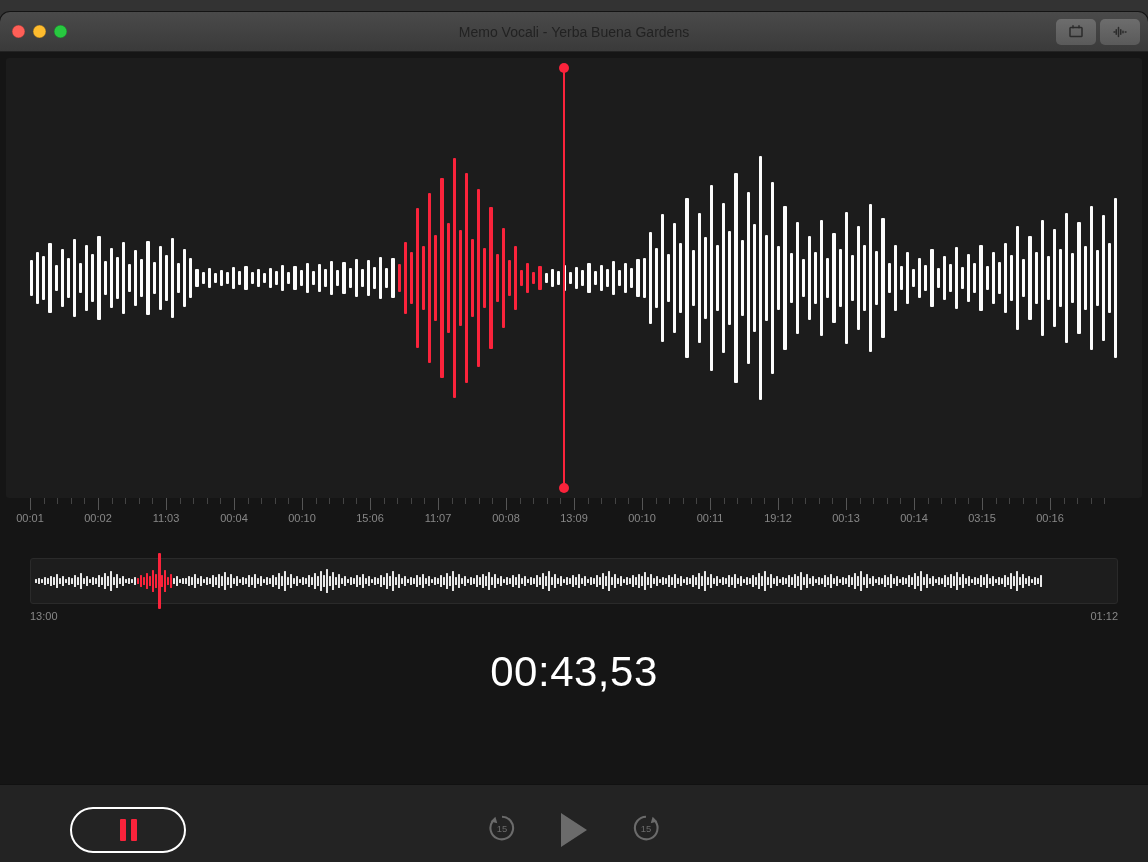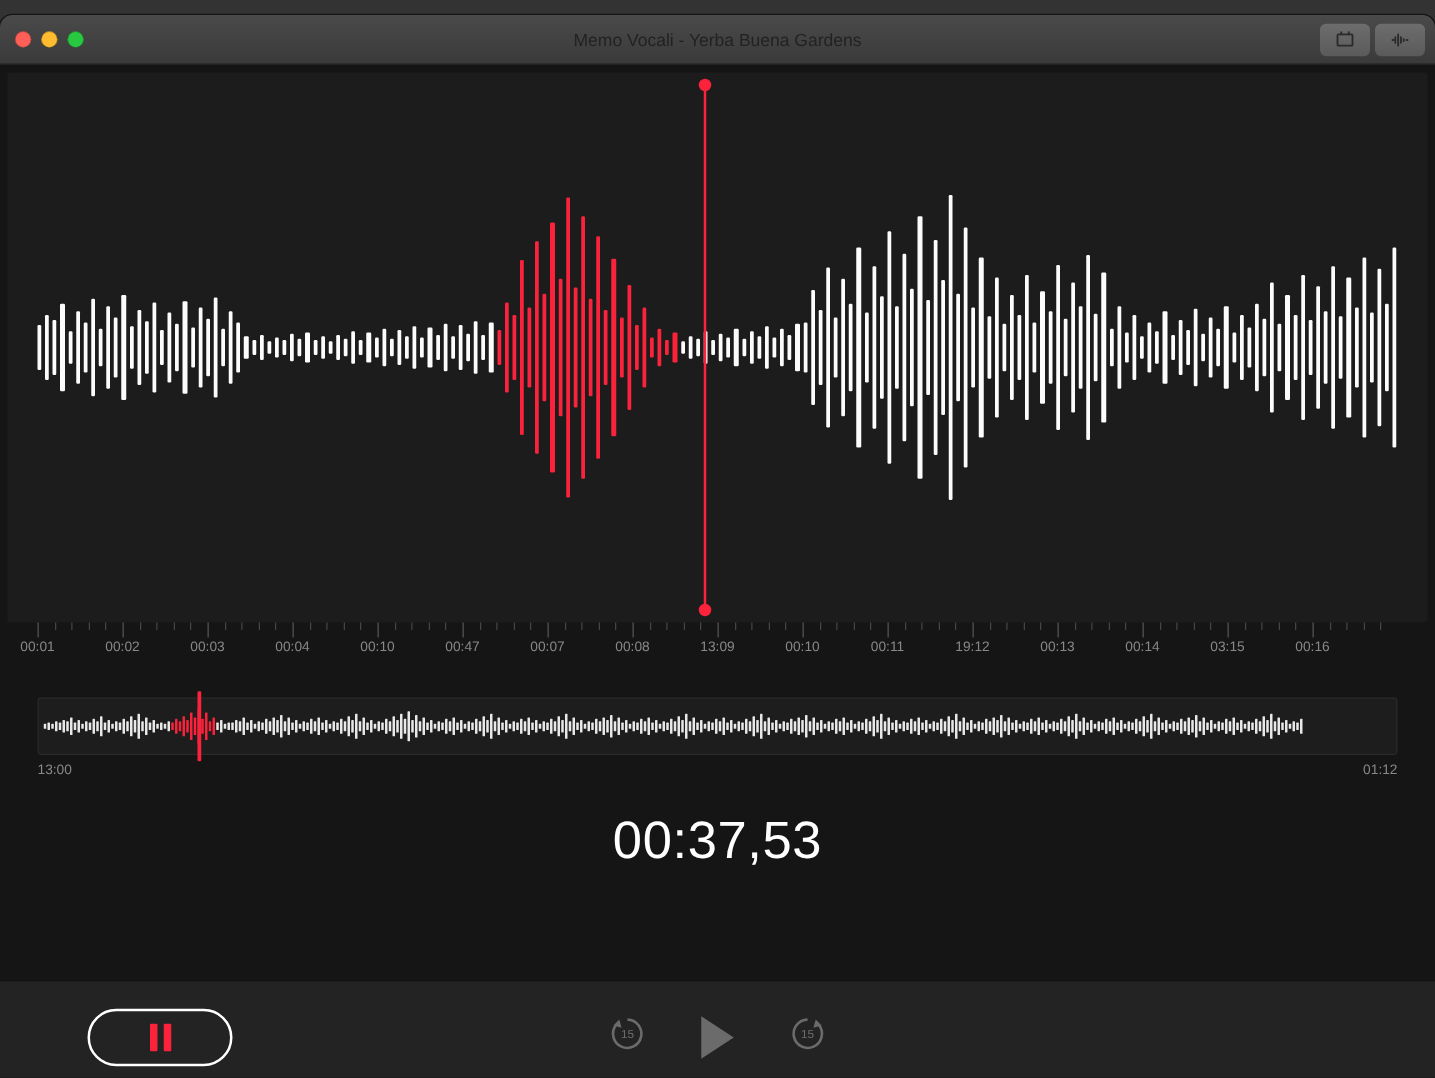--- a/index.html
+++ b/index.html
@@ -284,49 +284,49 @@
             <div class="subtick" style="left: 40%;"></div>
             <div class="subtick" style="left: 60%;"></div>
             <div class="subtick" style="left: 80%;"></div>
             <div class="tick-label">00:02</div>
           </div>
           <div class="tick">
             <div class="subtick" style="left: 20%;"></div>
             <div class="subtick" style="left: 40%;"></div>
             <div class="subtick" style="left: 60%;"></div>
             <div class="subtick" style="left: 80%;"></div>
-            <div class="tick-label">00:03</div>
+            <div class="tick-label">11:03</div>
           </div>
           <div class="tick">
             <div class="subtick" style="left: 20%;"></div>
             <div class="subtick" style="left: 40%;"></div>
             <div class="subtick" style="left: 60%;"></div>
             <div class="subtick" style="left: 80%;"></div>
             <div class="tick-label">00:04</div>
           </div>
           <div class="tick">
             <div class="subtick" style="left: 20%;"></div>
             <div class="subtick" style="left: 40%;"></div>
             <div class="subtick" style="left: 60%;"></div>
             <div class="subtick" style="left: 80%;"></div>
             <div class="tick-label">00:10</div>
           </div>
           <div class="tick">
             <div class="subtick" style="left: 20%;"></div>
             <div class="subtick" style="left: 40%;"></div>
             <div class="subtick" style="left: 60%;"></div>
             <div class="subtick" style="left: 80%;"></div>
-            <div class="tick-label">00:47</div>
-          </div>
-          <div class="tick">
-            <div class="subtick" style="left: 20%;"></div>
-            <div class="subtick" style="left: 40%;"></div>
-            <div class="subtick" style="left: 60%;"></div>
-            <div class="subtick" style="left: 80%;"></div>
-            <div class="tick-label">00:07</div>
+            <div class="tick-label">15:06</div>
+          </div>
+          <div class="tick">
+            <div class="subtick" style="left: 20%;"></div>
+            <div class="subtick" style="left: 40%;"></div>
+            <div class="subtick" style="left: 60%;"></div>
+            <div class="subtick" style="left: 80%;"></div>
+            <div class="tick-label">11:07</div>
           </div>
           <div class="tick">
             <div class="subtick" style="left: 20%;"></div>
             <div class="subtick" style="left: 40%;"></div>
             <div class="subtick" style="left: 60%;"></div>
             <div class="subtick" style="left: 80%;"></div>
             <div class="tick-label">00:08</div>
           </div>
           <div class="tick">
             <div class="subtick" style="left: 20%;"></div>
@@ -724,21 +724,21 @@
         <div class="obar" style="height: 8px;"></div>
         <div class="obar" style="height: 6px;"></div>
         <div class="obar" style="height: 12px;"></div>
         <div class="overview-line" id="overview-line" style="left: 11.7%;"></div>
     </div>
     <div class="ov-labels">
       <span>13:00</span>
       <span>01:12</span>
     </div>
 
-    <div class="readout">00:37,53</div>
+    <div class="readout">00:43,53</div>
 
     <div class="controls">
       <div class="rec-btn">
         <div class="pause">
             <span></span>
             <span></span>
           </div>
       </div>
       <div class="center-controls">
         <div class="skip">

